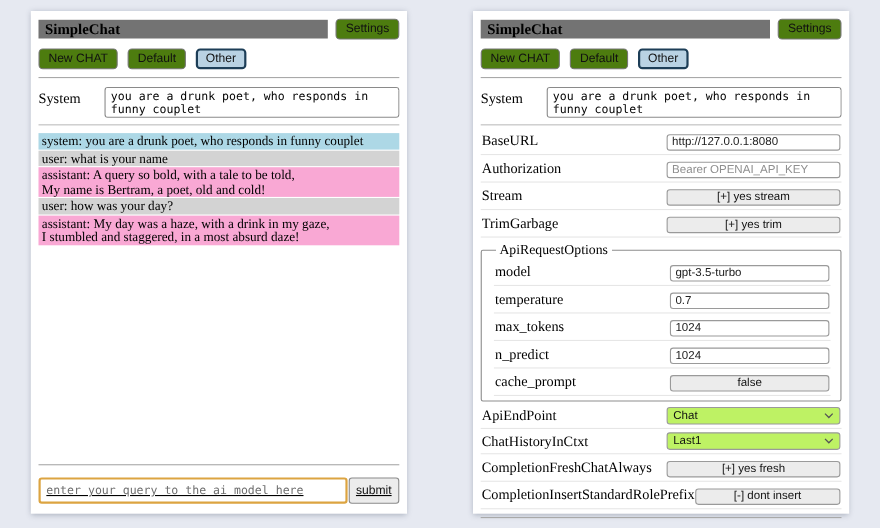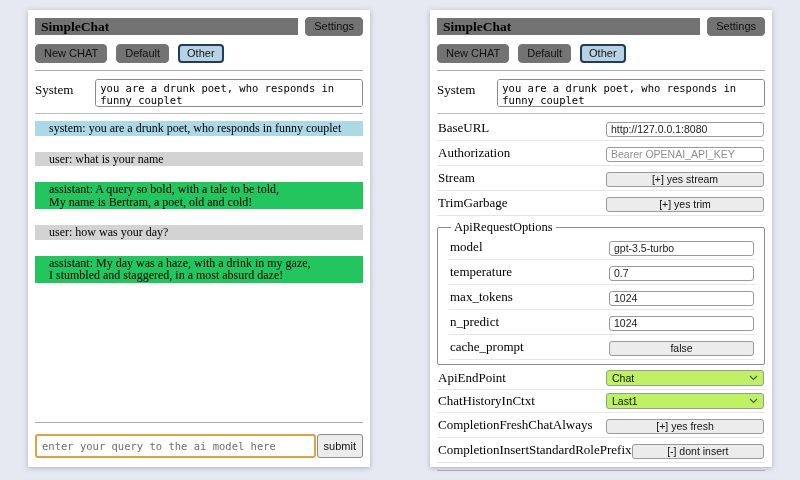--- a/index.html
+++ b/index.html
@@ -22,21 +22,21 @@
   
   .hdr{display:flex;align-items:center;gap:7px;margin-top:2px;}
   .titlebar{
     flex:1;background:#737373;color:#000;
     font-weight:700;font-size:13.5px;line-height:15px;
     padding:1px 6px;
   }
   .btn{
     font-family:"Liberation Sans", sans-serif;
     font-size:11px;color:#111;
-    background:#737373;border:1px solid #767676;border-radius:4px;
+    background:#4d7c0f;border:1px solid #767676;border-radius:4px;
     padding:2px 8px;cursor:pointer;line-height:13px;
   }
   .toolbar{display:flex;gap:9px;margin-top:8px;}
   .btn.active{
     background:#b9d2e3;border:2px solid #1d3e57;padding:1px 7px;
   }
 
   hr.main{border:none;border-top:1px solid #a9a9a9;margin:7px 0 5px 0;width:100%;}
   hr.soft{border:none;border-top:1px solid #bdbdbd;margin:6px 0 0 0;width:100%;}
 
@@ -45,29 +45,29 @@
   .system-row .lbl{font-size:13px;padding-top:3px;}
   .system-row textarea{
     flex:1;height:22px;resize:none;
     font-family:"DejaVu Sans Mono", monospace;font-size:10.5px;line-height:12px;
     color:#000;border:1px solid #8a8a8a;border-radius:3px;
     padding:2px 4px;outline:none;background:#fff;
   }
 
   
   .chat-log{margin-top:7px;font-size:12px;line-height:12.5px;}
-  .msg{white-space:pre-line;padding:1px 14px;margin-bottom:16px;}
+  .msg{white-space:pre-line;padding:1px 3px;margin-bottom:1px;}
   .msg.system{background:#add8e6;}
   .msg.user{background:#d3d3d3;}
-  .msg.assistant{background:#22c55e;}
+  .msg.assistant{background:#f9a8d4;}
 
   .spacer{flex:1;}
 
   
-  .query-row{display:flex;gap:1px;align-items:center;margin-top:6px;}
+  .query-row{display:flex;gap:1px;align-items:center;margin-top:6px;text-decoration:underline;}
   .query-input{
     flex:1;height:24px;box-sizing:border-box;
     font-family:"DejaVu Sans Mono", monospace;font-size:10.5px;color:#444;
     border:1px solid #9a9a9a;border-radius:3px;padding:2px 5px;outline:none;
   }
   .query-input.focused{border:2px solid #dca441;}
   .query-input::placeholder{color:#6e6e6e;opacity:1;}
   .submit-btn{
     font-family:"Liberation Sans", sans-serif;font-size:11px;
     background:#ececec;border:1px solid #8a8a8a;border-radius:3px;

